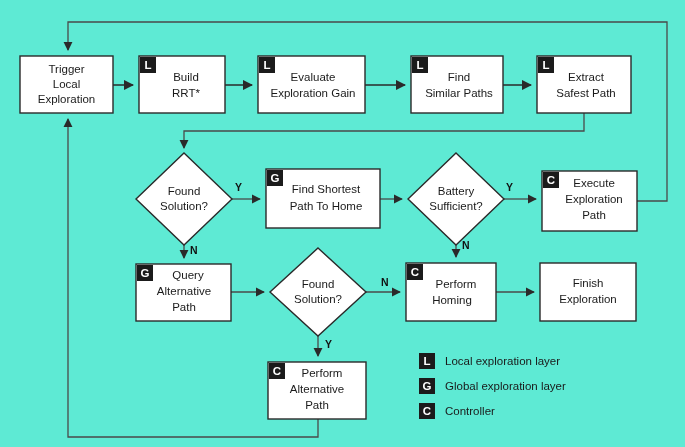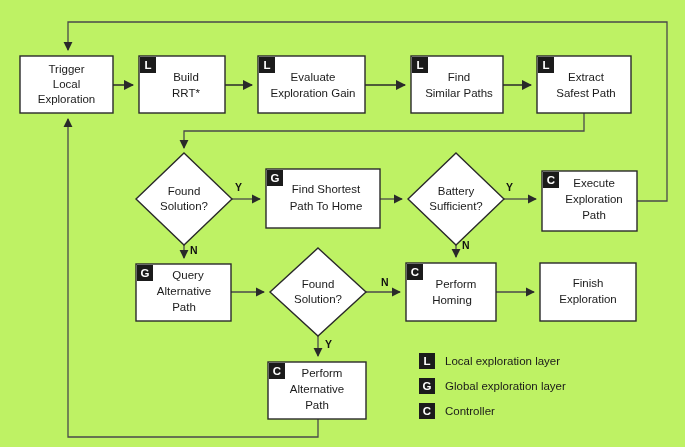--- a/index.html
+++ b/index.html
@@ -4,21 +4,21 @@
 <style>
   html, body {
     margin: 0;
     padding: 0;
     background: #ffffff;
   }
   #flow-root {
     position: relative;
     width: 685px;
     height: 447px;
-    background: #bef264;
+    background: #5eead4;
     font-family: "Liberation Sans", sans-serif;
     overflow: hidden;
   }
   svg#flow-svg {
     display: block;
     width: 685px;
     height: 447px;
   }
   .node-rect {
     fill: #ffffff;

